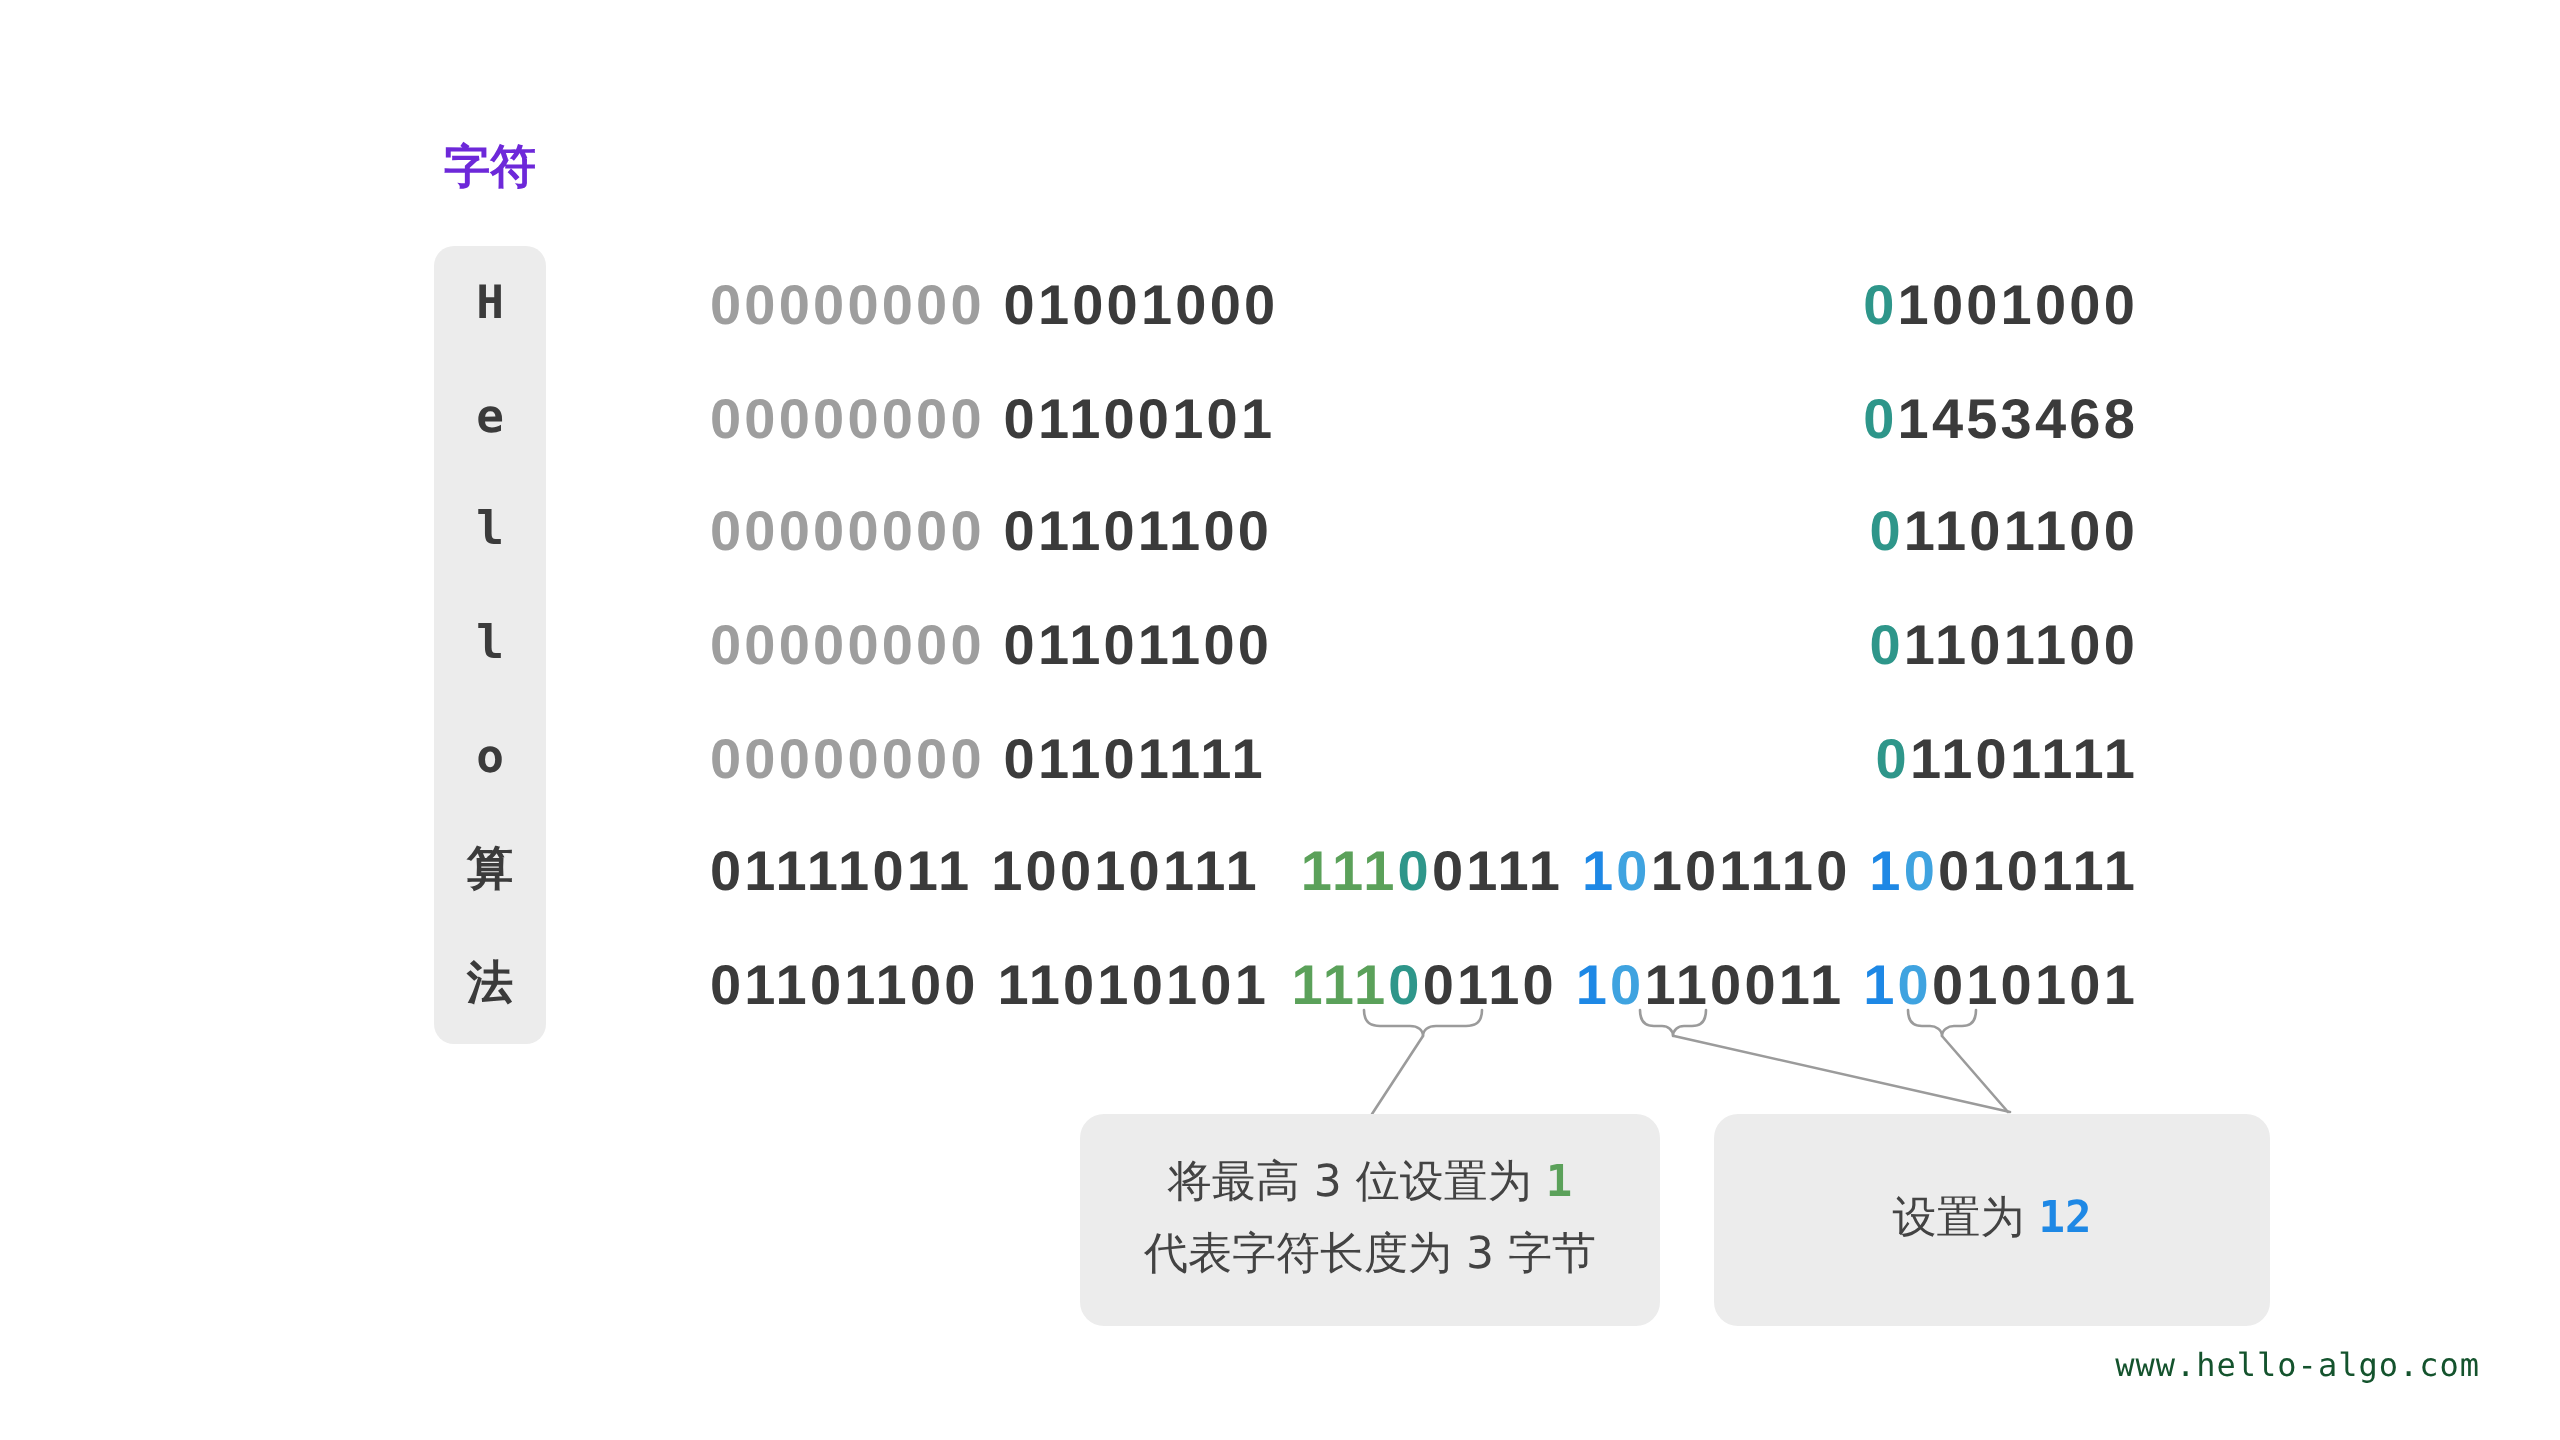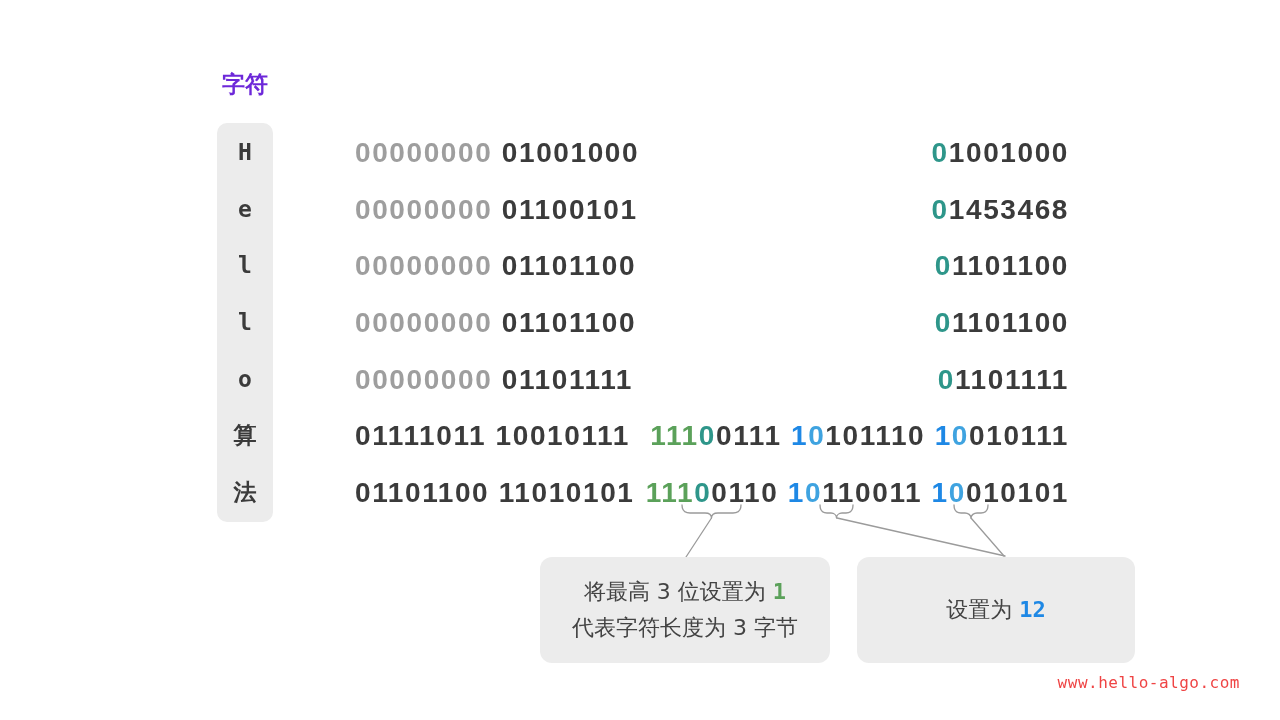--- a/index.html
+++ b/index.html
@@ -29,21 +29,21 @@
   .c-lightblue{color:var(--c-lightblue);}
   .overlay{position:absolute;left:0;top:0;width:1280px;height:720px;pointer-events:none;}
   .callout{position:absolute;top:557px;height:106px;background:#ececec;border-radius:12px;
            display:flex;flex-direction:column;justify-content:center;align-items:center;
            font-size:22px;color:#434343;line-height:36px;}
   #callout-left{left:540px;width:290px;}
   #callout-right{left:857px;width:278px;}
   .hl{font-family:"DejaVu Sans Mono","Liberation Mono",monospace;font-weight:700;}
   .hl-green{color:var(--c-green);}
   .hl-blue{color:var(--c-blue);}
-  .watermark{position:absolute;right:40px;top:673px;font-size:16px;color:#ef4444;
+  .watermark{position:absolute;right:40px;top:673px;font-size:16px;color:#14532d;
              font-family:"DejaVu Sans Mono","Liberation Mono",monospace;letter-spacing:0.5px;}
 </style>
 </head>
 <body>
 
 <div class="canvas">
 
   <div class="hdr" id="hdr-char">字符</div>
 
   <div class="char-col"></div>

